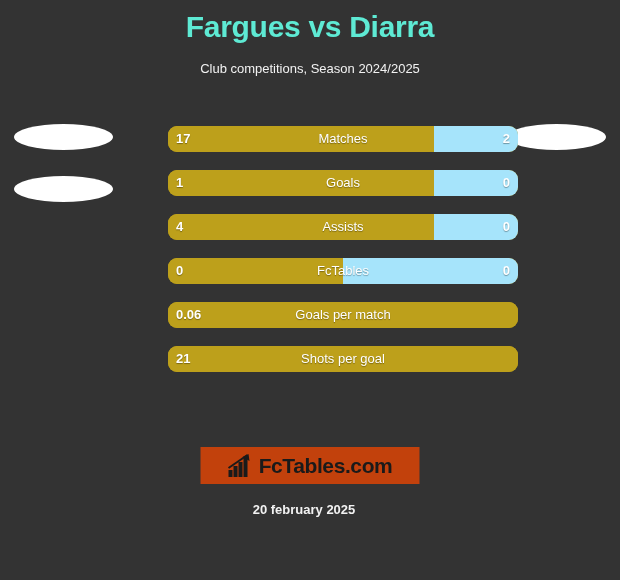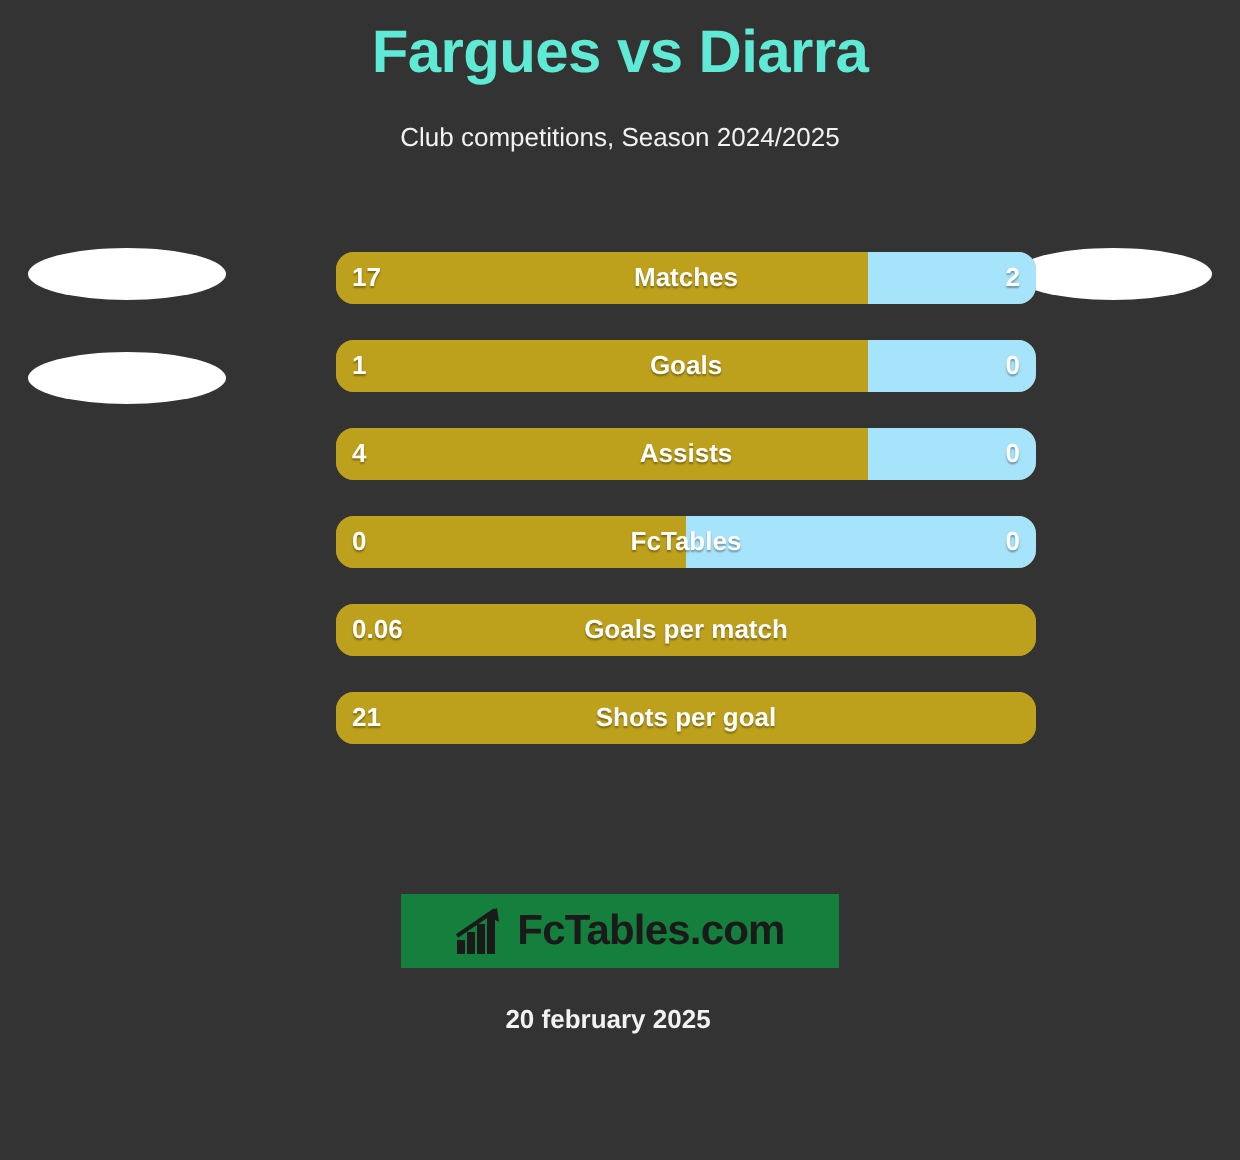--- a/index.html
+++ b/index.html
@@ -115,21 +115,21 @@
   }
 
   .stat-label {
     position: absolute;
     left: 0; right: 0; top: 0;
     height: 26px;
     line-height: 26px;
     text-align: center;
     color: #ffffff;
     font-size: 13px;
-    font-weight: bold;
+    font-weight: normal;
     text-shadow: 0 1px 1px rgba(0,0,0,0.35);
     white-space: nowrap;
   }
   .stat-home-val {
     position: absolute;
     left: 8px; top: 0;
     height: 26px;
     line-height: 26px;
     color: #ffffff;
     font-size: 13px;
@@ -148,21 +148,21 @@
   }
 
   
   .brand {
     position: absolute;
     left: 50%;
     transform: translateX(-50%);
     top: 447px;
     width: 219px;
     height: 37px;
-    background: #15803d;
+    background: #c2410c;
     display: flex;
     align-items: center;
     justify-content: center;
     gap: 5px;
     text-align: center;
   }
   .brand-text {
     color: #1a1a1a;
     font-size: 21px;
     font-weight: bold;

